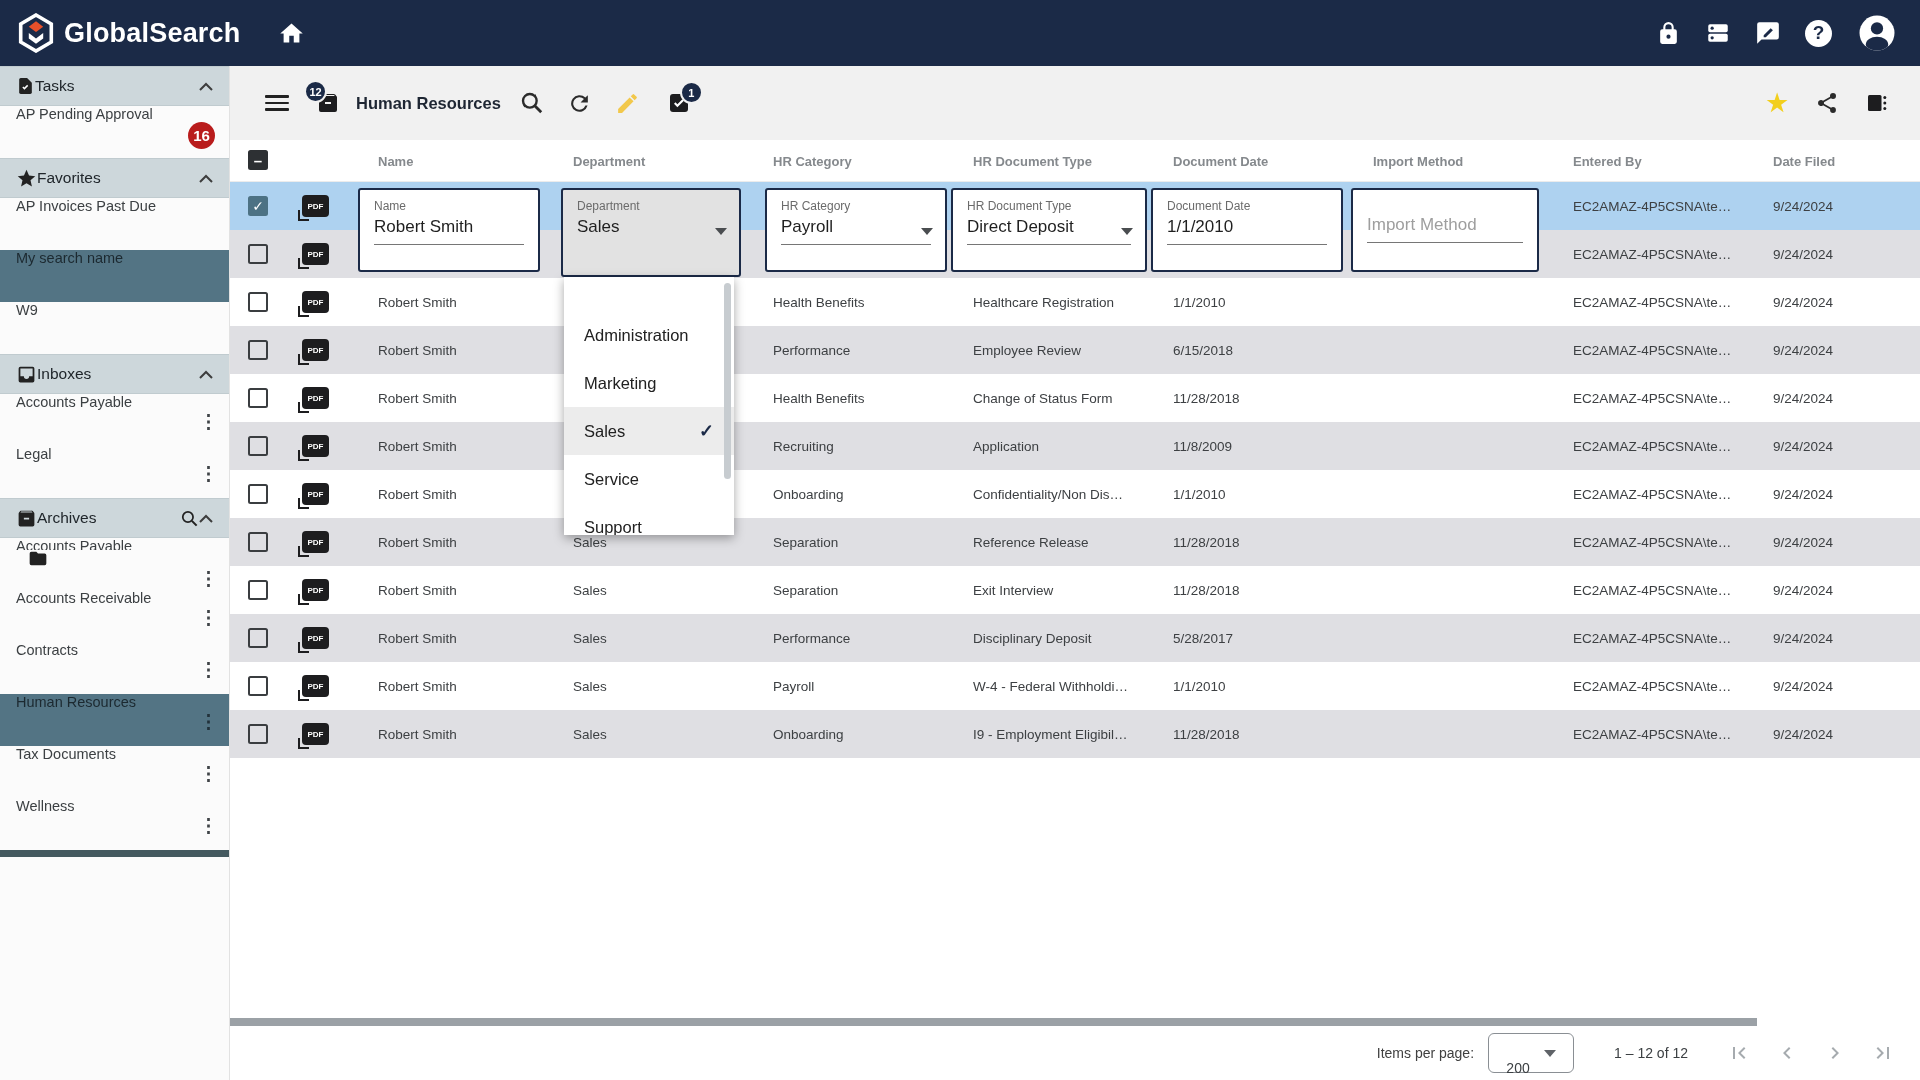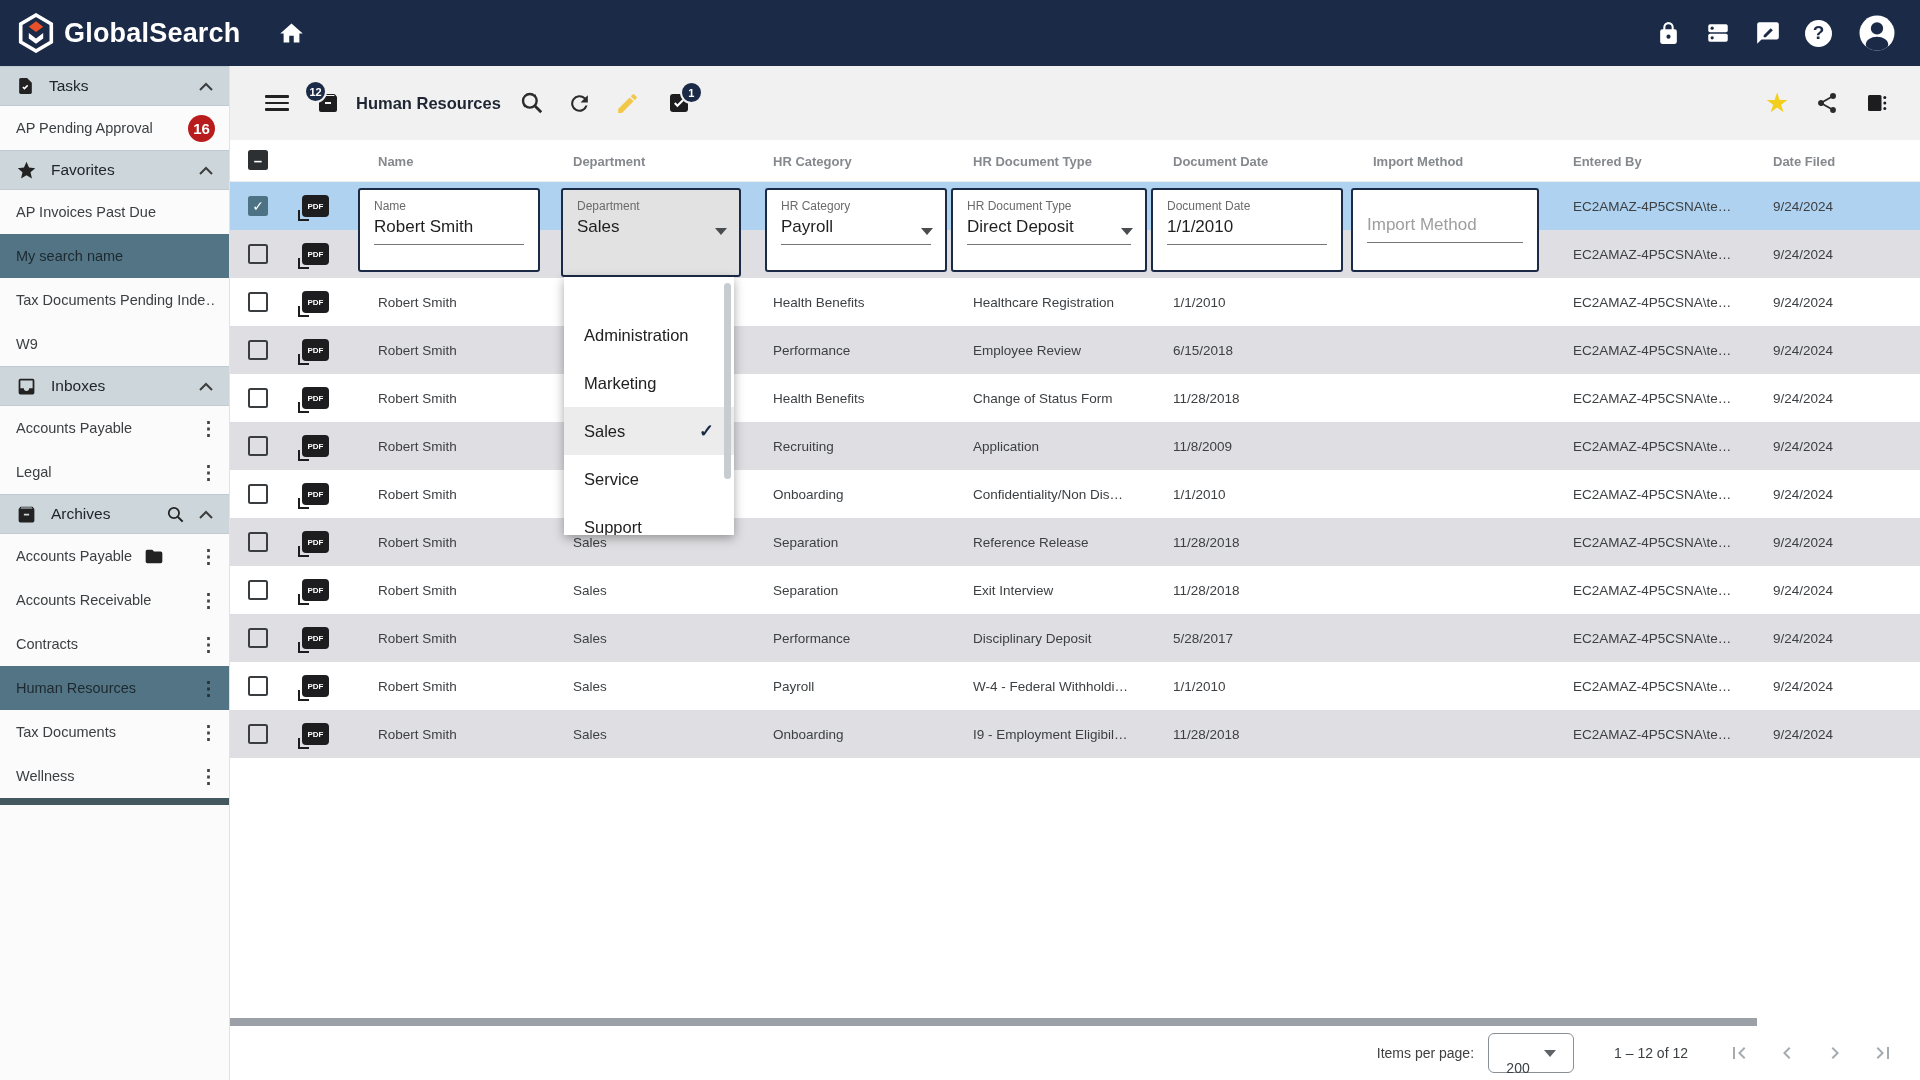--- a/index.html
+++ b/index.html
@@ -14,27 +14,27 @@
   .logo-text { color:#fff; font-size:27px; font-weight:700; letter-spacing:.2px; }
   .tb-home { margin-left:38px; background:none; border:none; cursor:pointer; display:flex; }
   .topbar-right { margin-left:auto; display:flex; align-items:center; gap:24px; }
   .tb-ibtn { background:none; border:none; cursor:pointer; display:flex; align-items:center; justify-content:center; }
   .help-circle { width:27px; height:27px; border-radius:50%; background:#fff; color:#1b2a47;
                  font-size:19px; font-weight:700; display:flex; align-items:center; justify-content:center; }
 
   
   .sidebar { position:absolute; left:0; top:66px; width:230px; bottom:0; background:#fbfbfb;
              border-right:1px solid #e2e2e2; z-index:40; }
-  .side-header { height:40px; background:#cdd7db; display:flex; align-items:center; gap:14px;
+  .side-header { height:40px; background:#cdd7db; display:flex; align-items:center; 
                  padding:0 16px; border-top:1px solid #c0cbcf; border-bottom:1px solid #c0cbcf; cursor:pointer; }
   .side-header .sh-label { font-size:15.5px; font-weight:500; color:#20262b; }
   .sh-chevron { margin-left:auto; display:flex; }
   .sh-search { margin-left:auto; display:flex; }
   .sh-search + .sh-chevron { margin-left:0; }
-  .side-item { height:44px; display:flex; align-items:center; padding:0 14px 0 16px; cursor:pointer; position:relative; }
+  .side-item { height:52px; display:flex; align-items:flex-start; padding:0 14px 0 16px; cursor:pointer; position:relative;flex-direction:column; }
   .side-item .si-label { font-size:14.5px; color:#3c4043; white-space:nowrap; overflow:hidden; }
   .side-item.sel { background:#537484; }
   .side-item.sel .si-label { color:#1c2930; font-weight:500; }
   .si-badge { margin-left:auto; min-width:27px; height:27px; border-radius:50%; background:#b91c1c; color:#fff;
               font-size:15px; font-weight:600; display:flex; align-items:center; justify-content:center; }
   .si-folder { margin-left:12px; display:flex; }
   .si-kebab { margin-left:auto; color:#3f4347; font-size:19px; font-weight:700; width:16px; text-align:center; cursor:pointer; }
   .side-item.sel .si-kebab { color:#22313a; }
   .side-strip { height:7px; background:#44595f; }
 
@@ -236,23 +236,20 @@
       </span>
     </div>
     <div>
         <div class="side-item">
           <div class="si-label">AP Invoices Past Due</div>
         </div>
         <div class="side-item sel">
           <div class="si-label">My search name</div>
         </div>
         <div class="side-item">
-          <div class="si-label">Tax Documents Pending Inde…</div>
-        </div>
-        <div class="side-item">
           <div class="si-label">W9</div>
         </div>
       </div>
 
     <div class="side-header">
       <span style="display:flex;">
         <svg width="21" height="21" viewBox="0 0 24 24">
             <path d="M19 3H5a2 2 0 0 0-2 2v14a2 2 0 0 0 2 2h14a2 2 0 0 0 2-2V5a2 2 0 0 0-2-2zm0 2v9h-4a3 3 0 0 1-6 0H5V5h14z" fill="#222"></path>
           </svg>
       </span>

